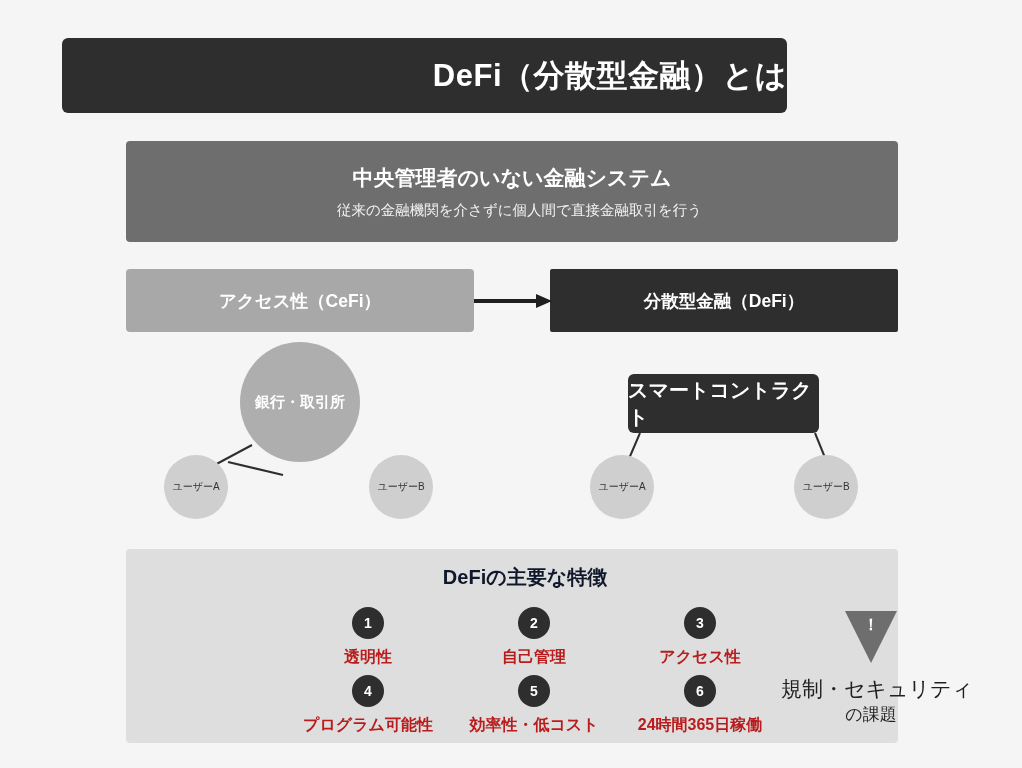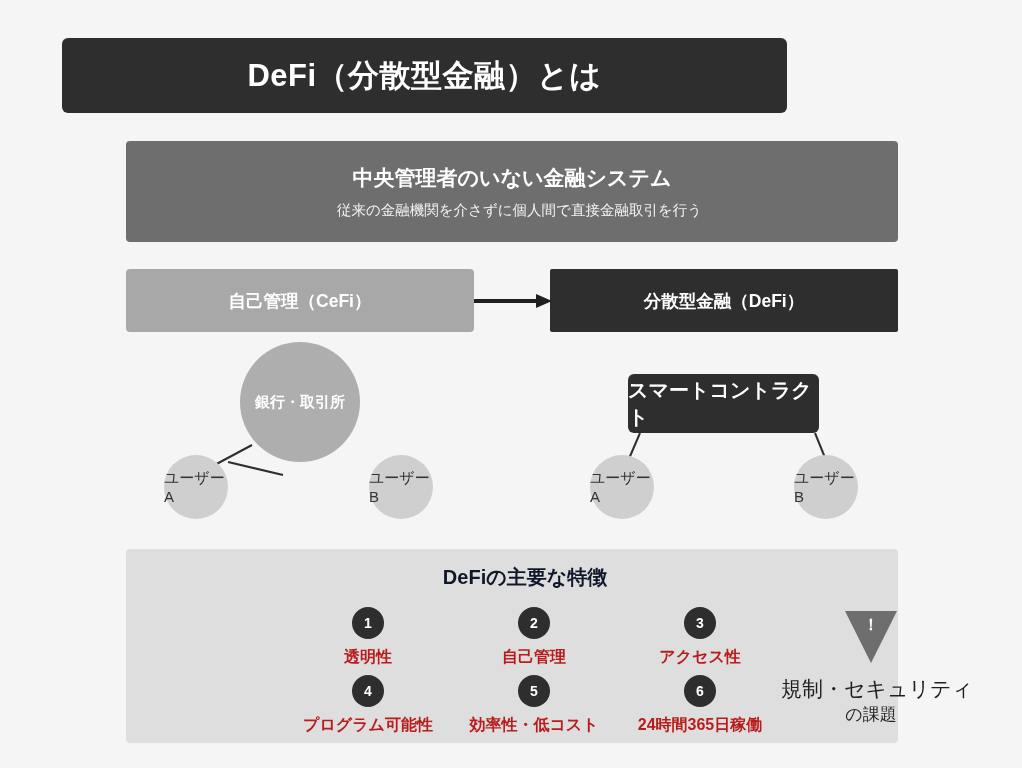--- a/index.html
+++ b/index.html
@@ -24,21 +24,21 @@
   .title-bar {
     position: absolute;
     left: 62px;
     top: 38px;
     width: 725px;
     height: 75px;
     background: #2e2e2e;
     border-radius: 6px;
     display: flex;
     align-items: center;
-    justify-content: center;
+    justify-content: flex-end;
   }
   .title-bar .title-text {
     color: #ffffff;
     font-size: 31px;
     font-weight: bold;
     letter-spacing: 0.5px;
   }
 
   
   .subtitle-panel {
@@ -153,21 +153,21 @@
     width: 64px;
     height: 64px;
     border-radius: 50%;
     background: #cfcfcf;
     display: flex;
     align-items: center;
     justify-content: center;
   }
   .user-circle span {
     color: #333;
-    font-size: 15px;
+    font-size: 10px;
   }
   #user-cefi-a { left: 164px; top: 455px; }
   #user-cefi-b { left: 369px; top: 455px; }
   #user-defi-a { left: 590px; top: 455px; }
   #user-defi-b { left: 794px; top: 455px; }
 
   
   .features-panel {
     position: absolute;
     left: 126px;
@@ -265,21 +265,21 @@
   <div class="title-bar">
     <span class="title-text">DeFi（分散型金融）とは</span>
   </div>
 
   <div class="subtitle-panel">
     <div class="main">中央管理者のいない金融システム</div>
     <div class="sub">従来の金融機関を介さずに個人間で直接金融取引を行う</div>
   </div>
 
   <div class="box-cefi">
-    <span>自己管理（CeFi）</span>
+    <span>アクセス性（CeFi）</span>
   </div>
   <div class="box-defi">
     <span>分散型金融（DeFi）</span>
   </div>
 
   <svg class="arrow" viewBox="0 0 78 16">
     <line x1="0" y1="8" x2="62" y2="8" stroke="#1f1f1f" stroke-width="4"></line>
     <polygon points="62,1 78,8 62,15" fill="#1f1f1f"></polygon>
   </svg>
 

